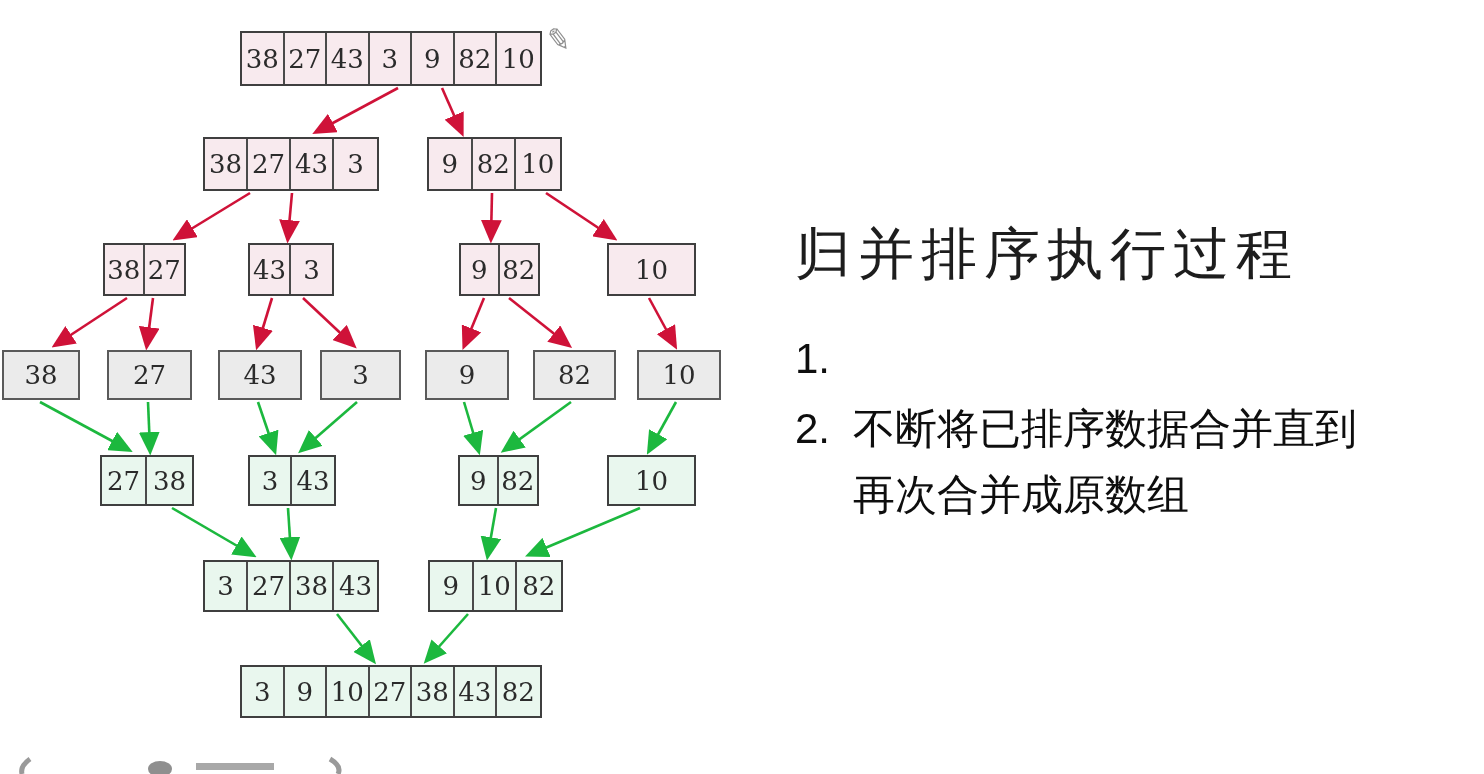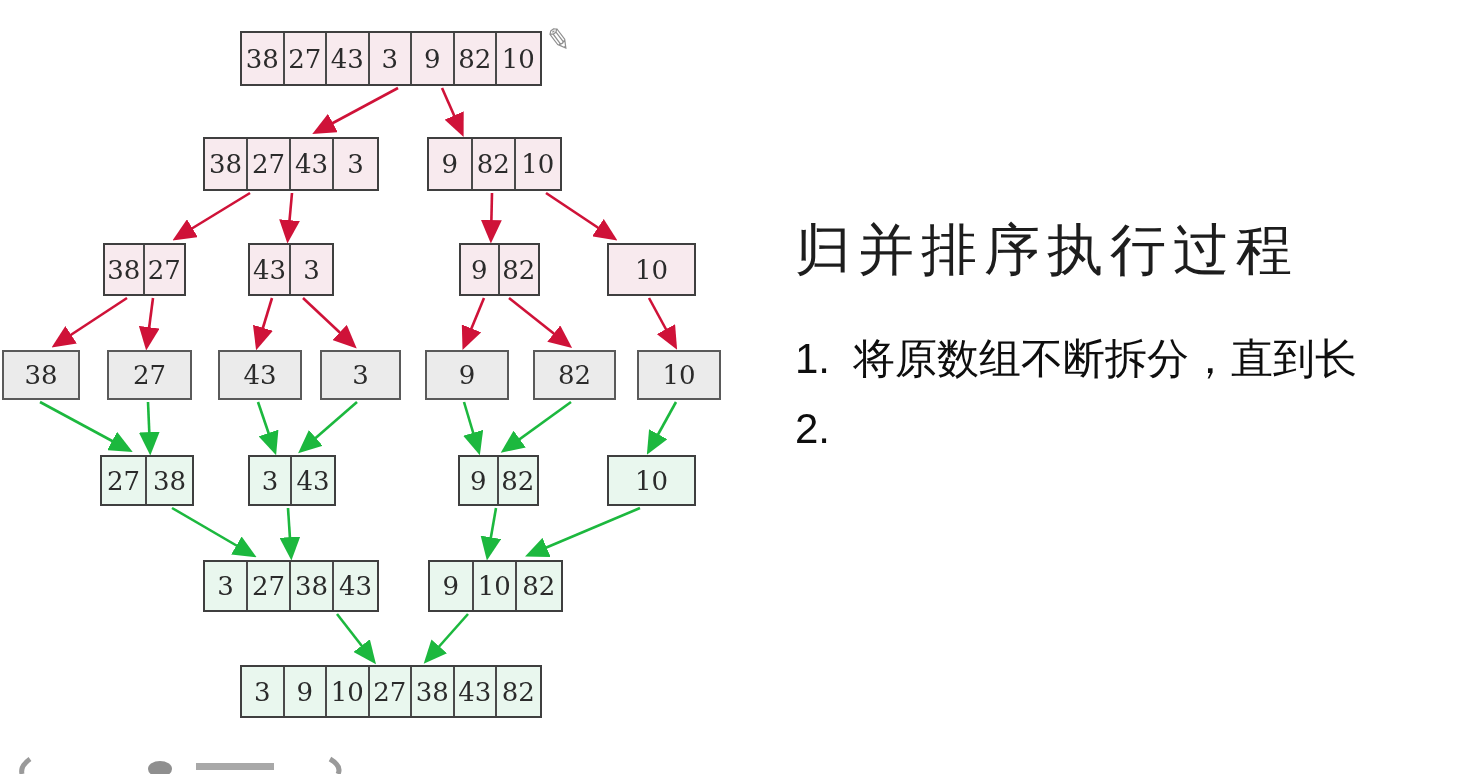--- a/index.html
+++ b/index.html
@@ -27,21 +27,21 @@
   .fill-gray{border-color:#5a5a5a;}
   #pencil{
     position:absolute;left:546px;top:22px;
     font-size:30px;color:#8f8f8f;transform:rotate(8deg);
     font-family:"DejaVu Sans", sans-serif;
   }
   #panel{position:absolute;left:795px;top:208px;width:689px;}
   #panel-title{
     font-size:56px;line-height:92px;letter-spacing:7px;color:#1d1d1d;
     font-weight:400;margin:0;
-    font-family:Liberation Mono, monospace;
+    font-family:Liberation Serif, serif;
   }
   #notes{margin-top:26px;font-size:42px;line-height:66px;color:#0e0e0e;}
   .note{display:flex;margin-bottom:4px;}
   .note-num{width:58px;flex:none;}
   .note-lines div{white-space:nowrap;}
   #clipped-strokes{position:absolute;left:0;top:753px;}
 </style>
 </head>
 <body>
 
@@ -183,20 +183,23 @@
     <path d="M330,6 Q342,13 338,21" stroke="#9a9a9a" stroke-width="5" fill="none"></path>
   </svg>
 </div>
 
 <div id="panel">
   <h1 id="panel-title">归并排序执行过程</h1>
   <div id="notes">
     <div class="note">
       <span class="note-num">1.</span>
       <div class="note-lines">
-        <div>将原数组不断拆分，直到长</div>
       </div>
     </div>
     <div class="note">
       <span class="note-num">2.</span>
+      <div class="note-lines">
+        <div>不断将已排序数据合并直到</div>
+        <div>再次合并成原数组</div>
+      </div>
     </div>
   </div>
 </div>
 
 </body></html>

